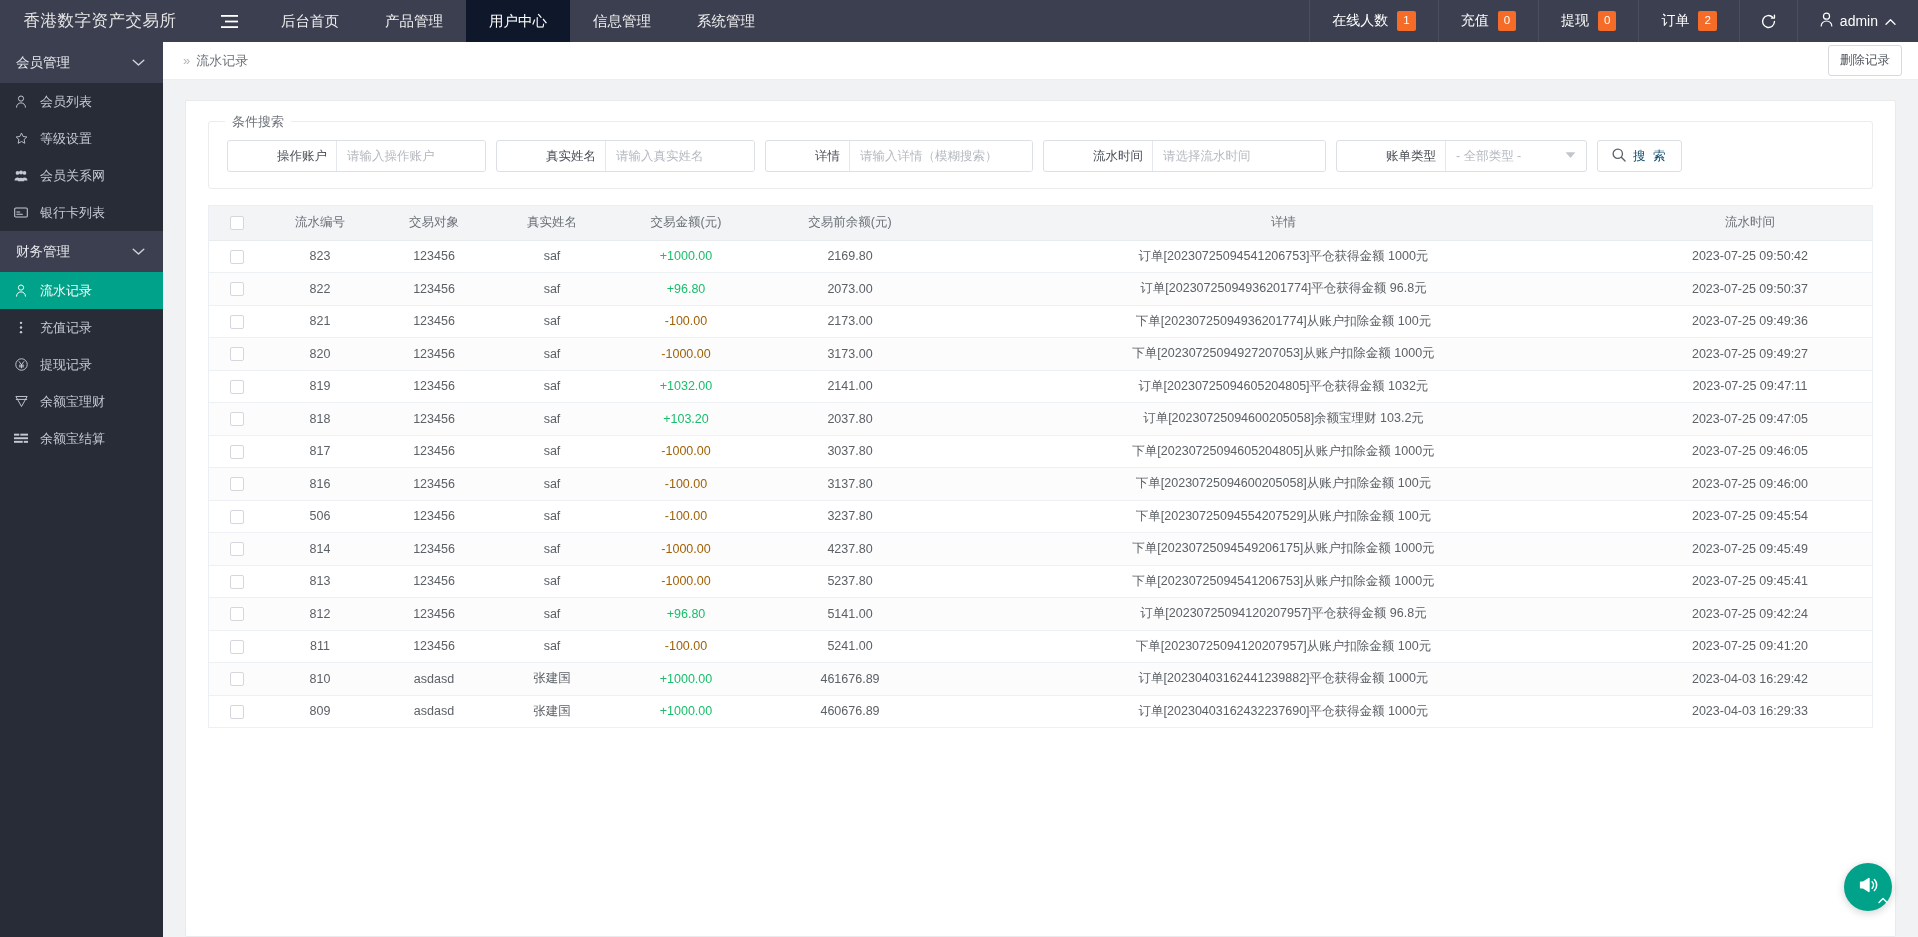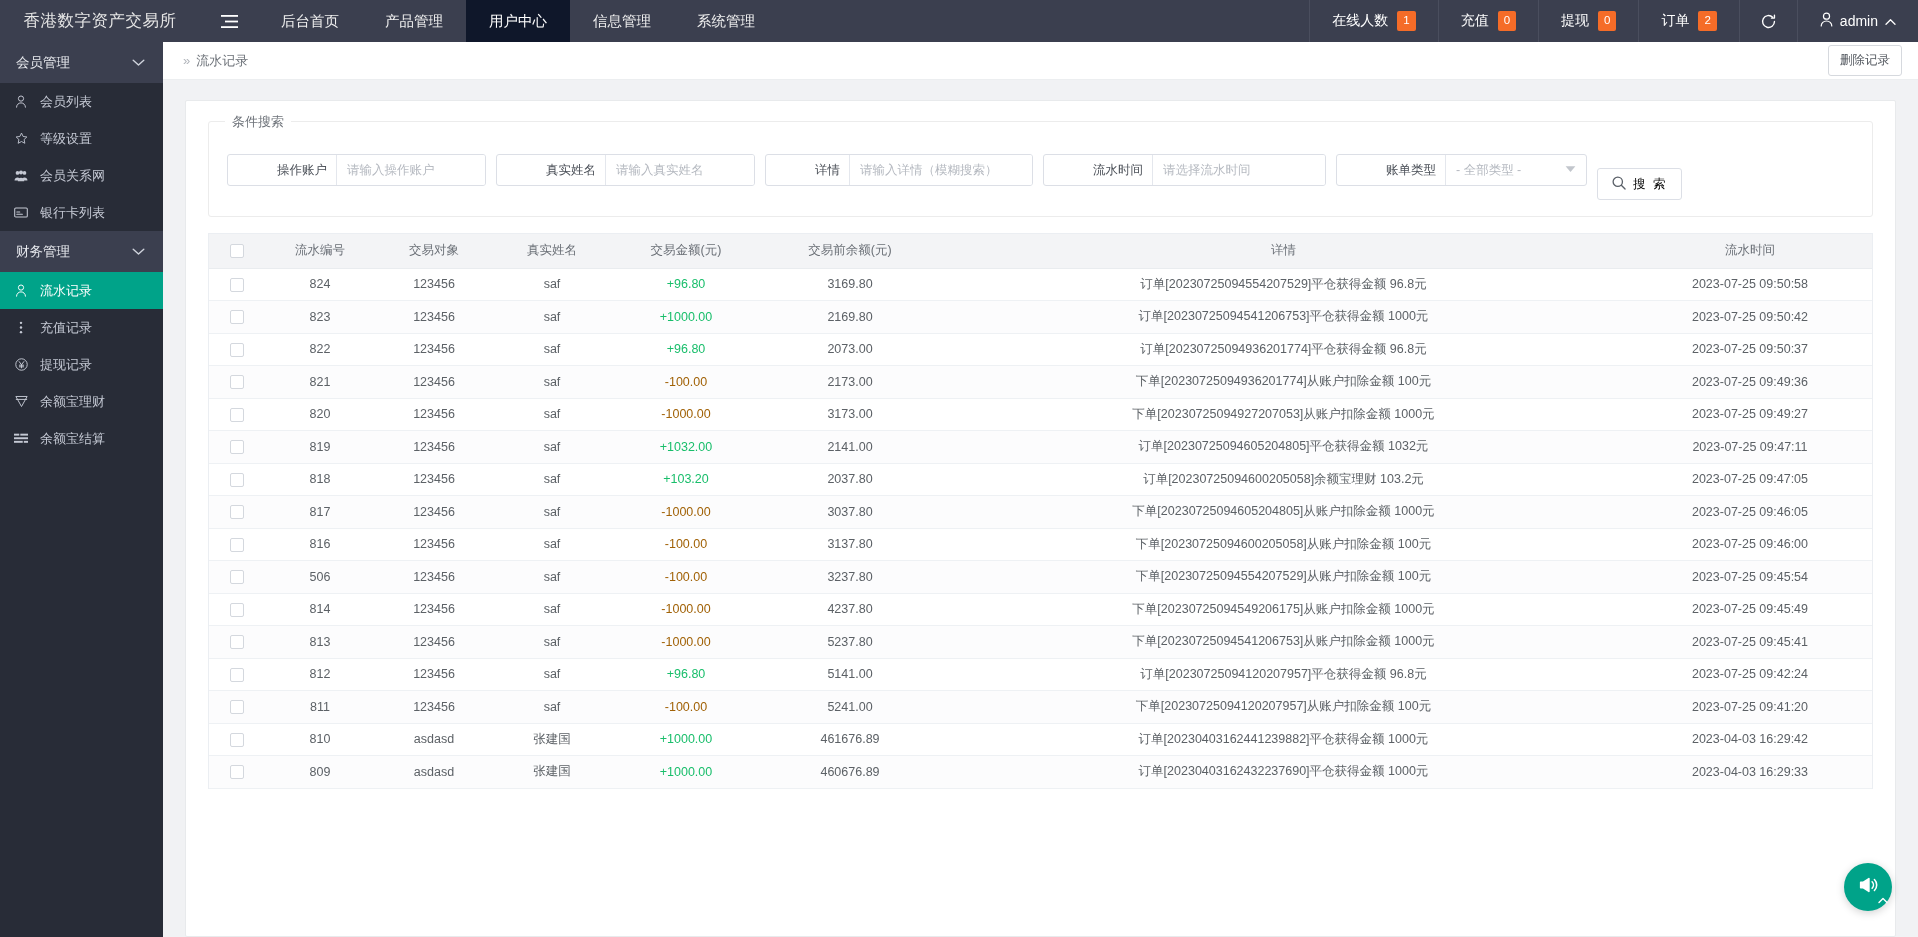--- a/index.html
+++ b/index.html
@@ -114,23 +114,22 @@
   }
   .finput::placeholder { color: #b5b9c0; }
   .fselect {
     display: flex; align-items: center; justify-content: space-between;
     font-size: 12.5px; color: #b5b9c0; padding: 0 10px; min-width: 140px; cursor: pointer;
   }
   .caret { color: #c2c6cc; font-size: 9px; margin-left: 12px;}
   .search-btn {
     display: flex; align-items: center; gap: 7px; height: 32px;
     border: 1px solid #dcdfe6; border-radius: 3px; background: #fff;
-    padding: 0 14px; font-size: 12.5px; color: #000000; cursor: pointer;
+    padding: 0 14px; font-size: 12.5px; color: #0c4a6e; cursor: pointer;
     letter-spacing: 2px;
-    margin-top: 28px;
   }
 
   
   .tablewrap { margin: 16px 22px 0 22px; border: 1px solid #ebeef2; border-bottom: 0;}
   table { width: 100%; border-collapse: collapse; table-layout: fixed; }
   thead th {
     background: #f3f4f6; color: #6b7077; font-size: 12.5px; font-weight: normal;
     height: 34px; text-align: center; border-bottom: 1px solid #e9ecef;
   }
   tbody td {
@@ -418,30 +417,20 @@
               <th>真实姓名</th>
               <th>交易金额(元)</th>
               <th>交易前余额(元)</th>
               <th>详情</th>
               <th>流水时间</th>
             </tr>
           </thead>
           <tbody id="tbody">
               <tr>
                 <td><span class="chk"></span></td>
-                <td>824</td>
-                <td>123456</td>
-                <td>saf</td>
-                <td class="pos">+96.80</td>
-                <td>3169.80</td>
-                <td>订单[20230725094554207529]平仓获得金额 96.8元</td>
-                <td>2023-07-25 09:50:58</td>
-              </tr>
-              <tr>
-                <td><span class="chk"></span></td>
                 <td>823</td>
                 <td>123456</td>
                 <td>saf</td>
                 <td class="pos">+1000.00</td>
                 <td>2169.80</td>
                 <td>订单[20230725094541206753]平仓获得金额 1000元</td>
                 <td>2023-07-25 09:50:42</td>
               </tr>
               <tr>
                 <td><span class="chk"></span></td>

